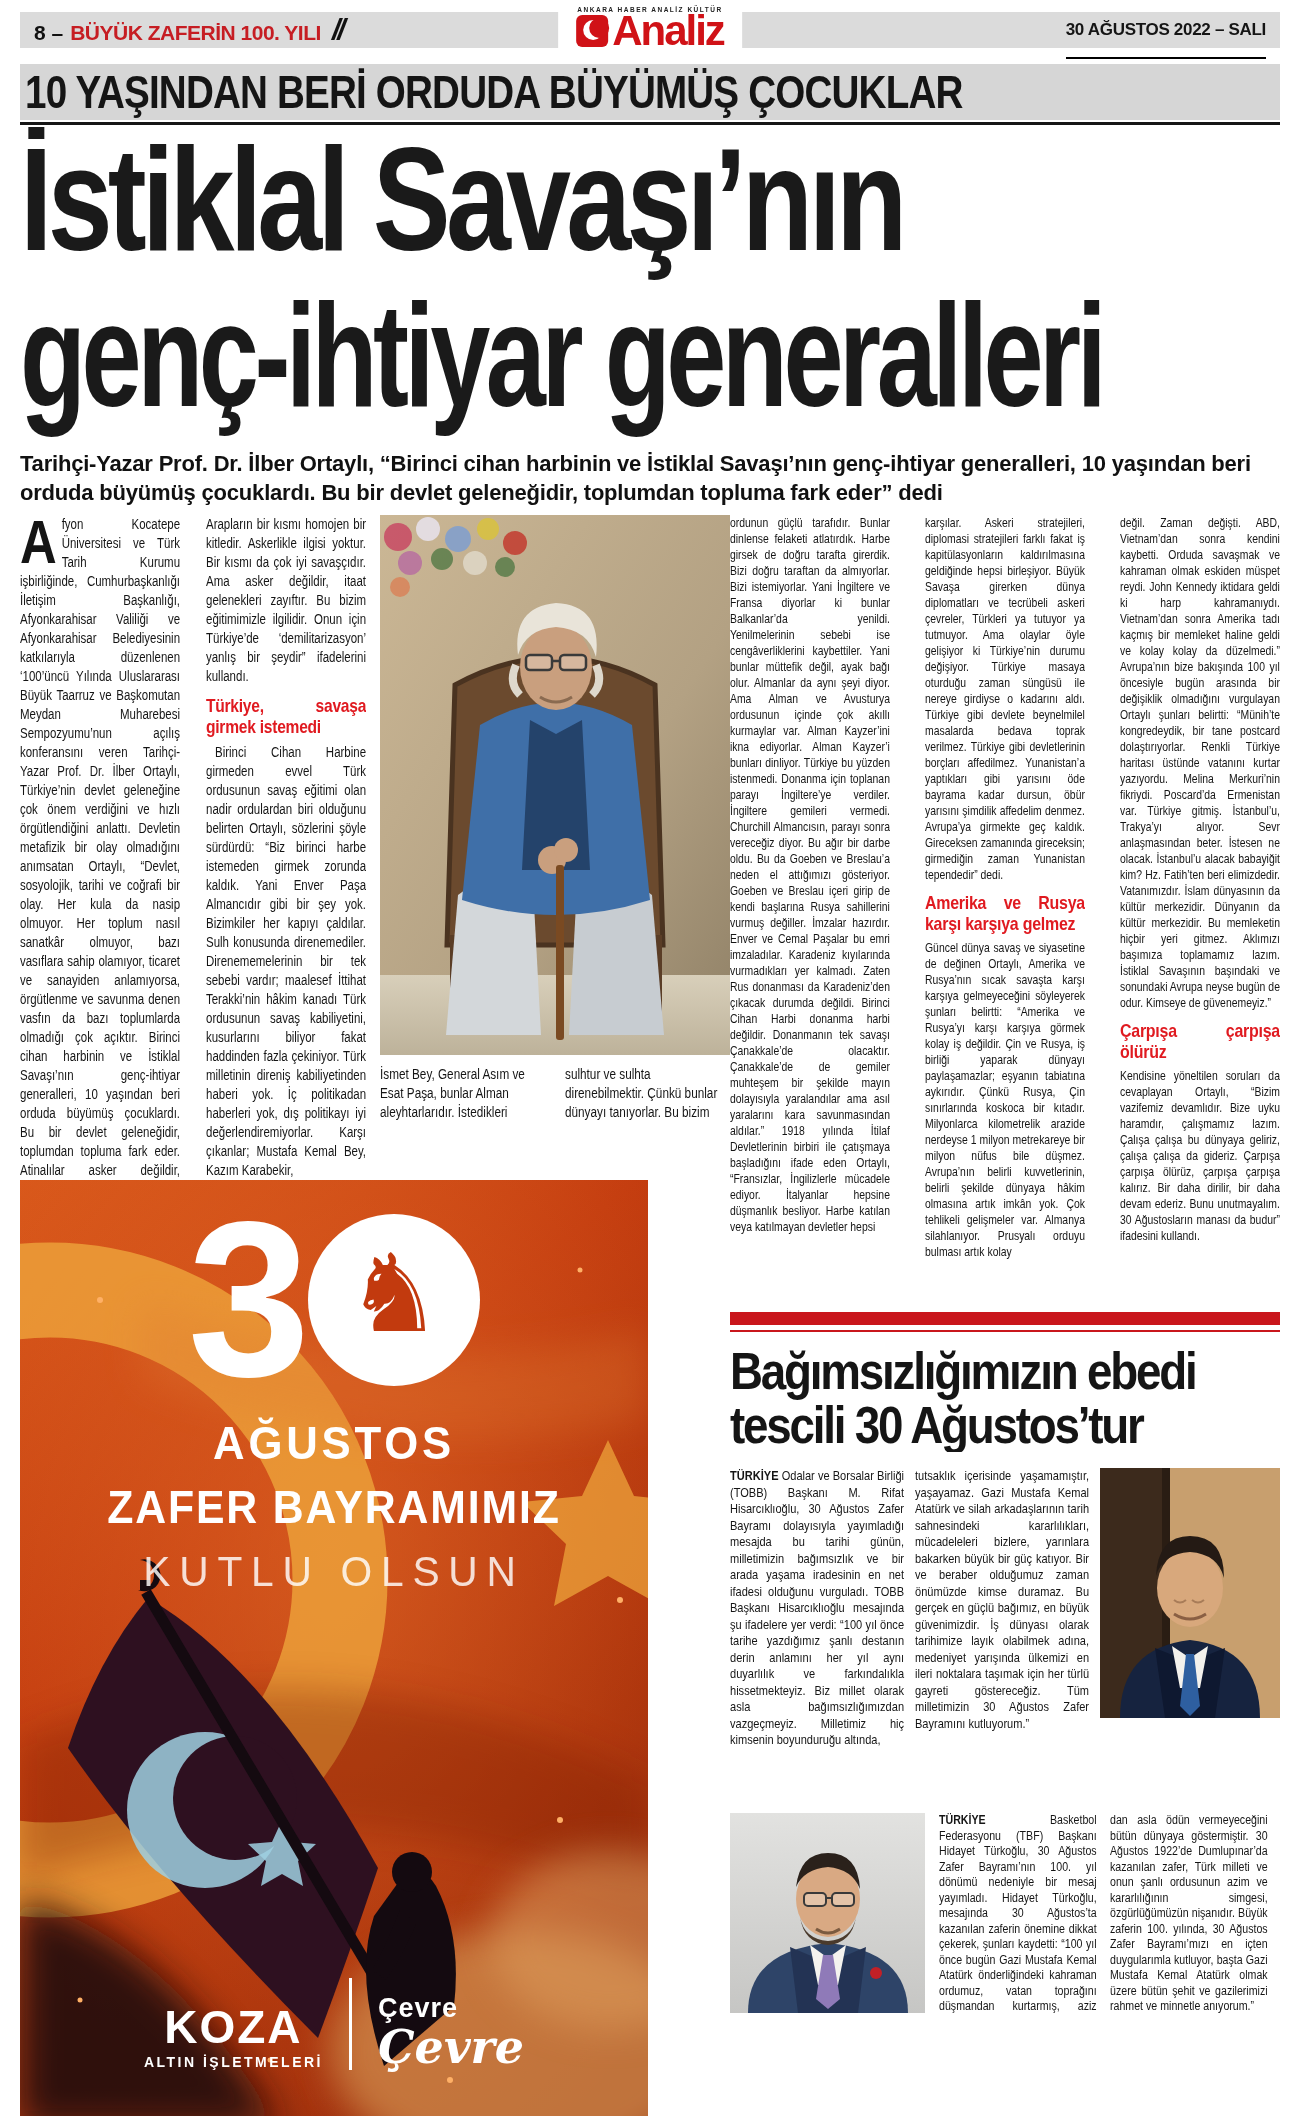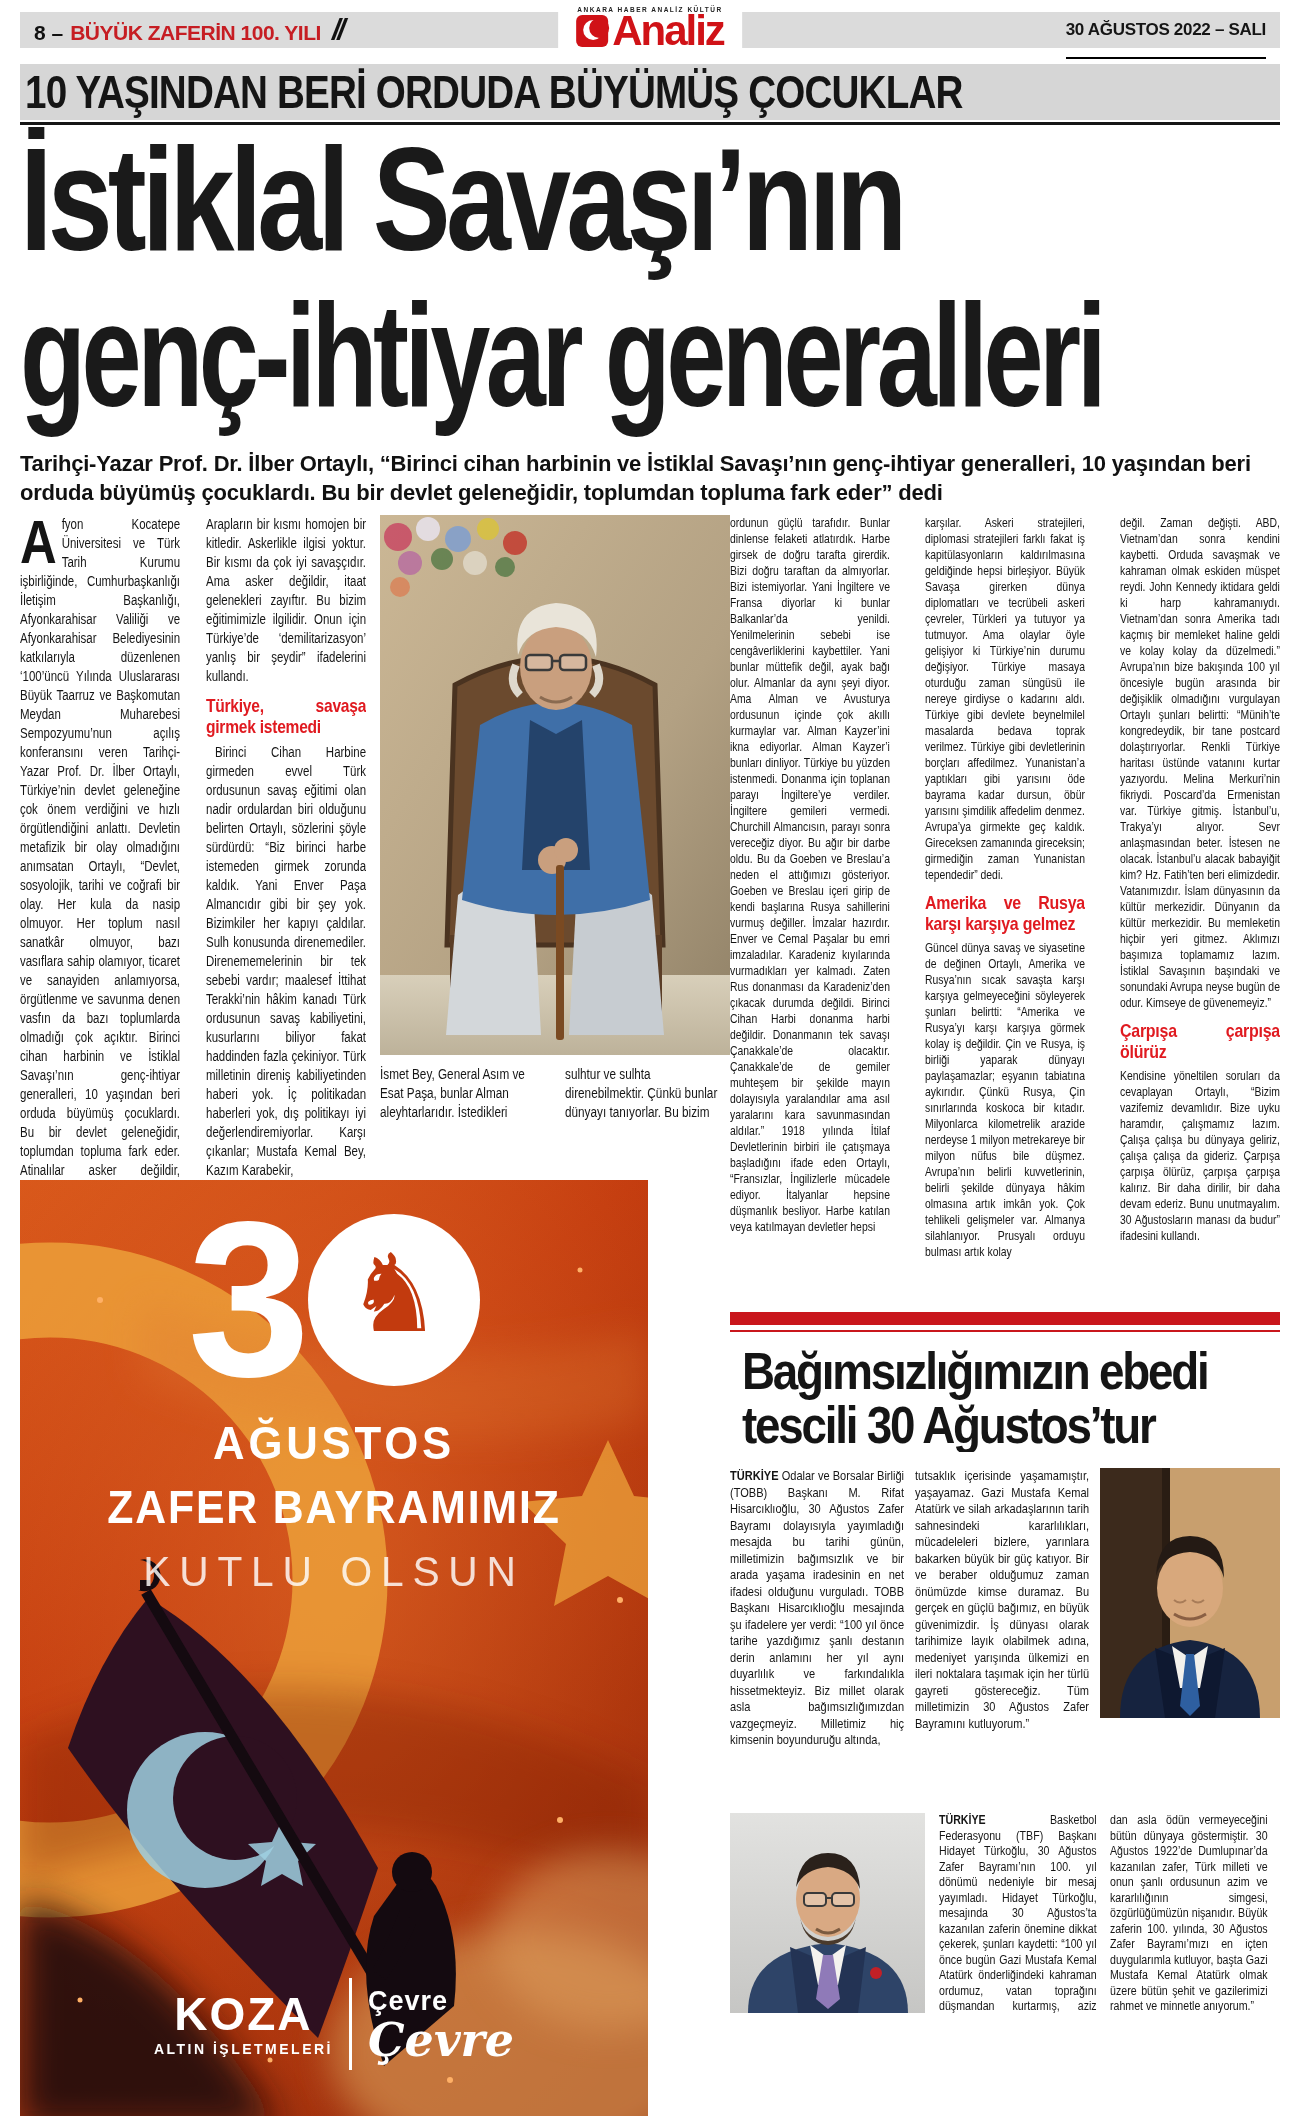--- a/index.html
+++ b/index.html
@@ -58,21 +58,21 @@
   .caption-row{display:flex;margin-top:10px;height:82px;overflow:hidden;}
   .capcol{width:165px;}
   .capcol+.capcol{margin-left:20px;}
   .captxt{font-size:14px;line-height:19px;transform:scaleX(.84);transform-origin:0 0;width:119%;}
   
   .photo{display:block;}
   
   .red-divider{margin-top:42px;}
   .red-divider .bar{height:13px;background:#c9161c;}
   .red-divider .line{height:2px;background:#c9161c;margin-top:5px;}
-  .a2-headline{margin-top:12px;overflow:hidden;margin-left:12px;}
+  .a2-headline{margin-top:12px;overflow:hidden;}
   .hl-a2{font-size:52px;font-weight:800;letter-spacing:-2.5px;line-height:54px;white-space:nowrap;
          transform:scaleX(.88);transform-origin:0 0;}
   .a2-row{display:flex;margin-top:16px;height:335px;overflow:hidden;}
   .a2c{width:175px;margin-right:10px;height:335px;overflow:hidden;}
   .a2photo{width:180px;flex:none;}
   .btxt-m{font-size:13px;line-height:16.5px;text-align:justify;transform:scaleX(.85);transform-origin:0 0;width:117%;}
   .btxt-m p{margin:0;}
   .lead{font-weight:800;}
   .a3-headline{margin-top:16px;overflow:hidden;}
   .hl-a3{font-size:54px;font-weight:800;letter-spacing:-2.5px;line-height:56px;white-space:nowrap;
@@ -91,21 +91,21 @@
   .p30 .three{font-size:220px;font-weight:800;line-height:180px;letter-spacing:-8px;}
   .p30 .zero{width:172px;height:172px;border-radius:50%;background:#fff;display:flex;align-items:center;
              justify-content:center;}
   .p30 .horse{font-size:108px;color:#c23a0e;line-height:1;transform:translateY(-6px);}
   .pline1{font-size:46px;font-weight:800;letter-spacing:4px;margin-top:26px;white-space:nowrap;
           transform:scaleX(.95);}
   .pline2{font-size:46px;font-weight:800;letter-spacing:2px;margin-top:10px;white-space:nowrap;
           transform:scaleX(.93);}
   .pline3{font-size:42px;font-weight:300;letter-spacing:9px;margin-top:14px;color:rgba(255,255,255,.82);
           white-space:nowrap;transform:scaleX(.97);}
-  .sponsor{position:absolute;left:0;right:0;bottom:58px;display:flex;justify-content:center;align-items:center;gap:16px;}
+  .sponsor{position:absolute;left:0;right:0;bottom:58px;display:flex;justify-content:center;align-items:flex-end;gap:26px;}
   .koza{text-align:center;}
   .koza-name{font-size:46px;font-weight:800;letter-spacing:2px;line-height:1;}
   .koza-sub{font-size:14px;font-weight:700;letter-spacing:2.5px;margin-top:4px;}
   .sp-div{width:3px;height:92px;background:#fff;}
   .cevre{text-align:left;}
   .cevre-top{font-size:27px;font-weight:700;letter-spacing:1px;}
   .cevre-bottom{font-family:"DejaVu Serif",serif;font-style:italic;font-size:46px;font-weight:700;line-height:1;}
 </style>
 </head>
 <body>

